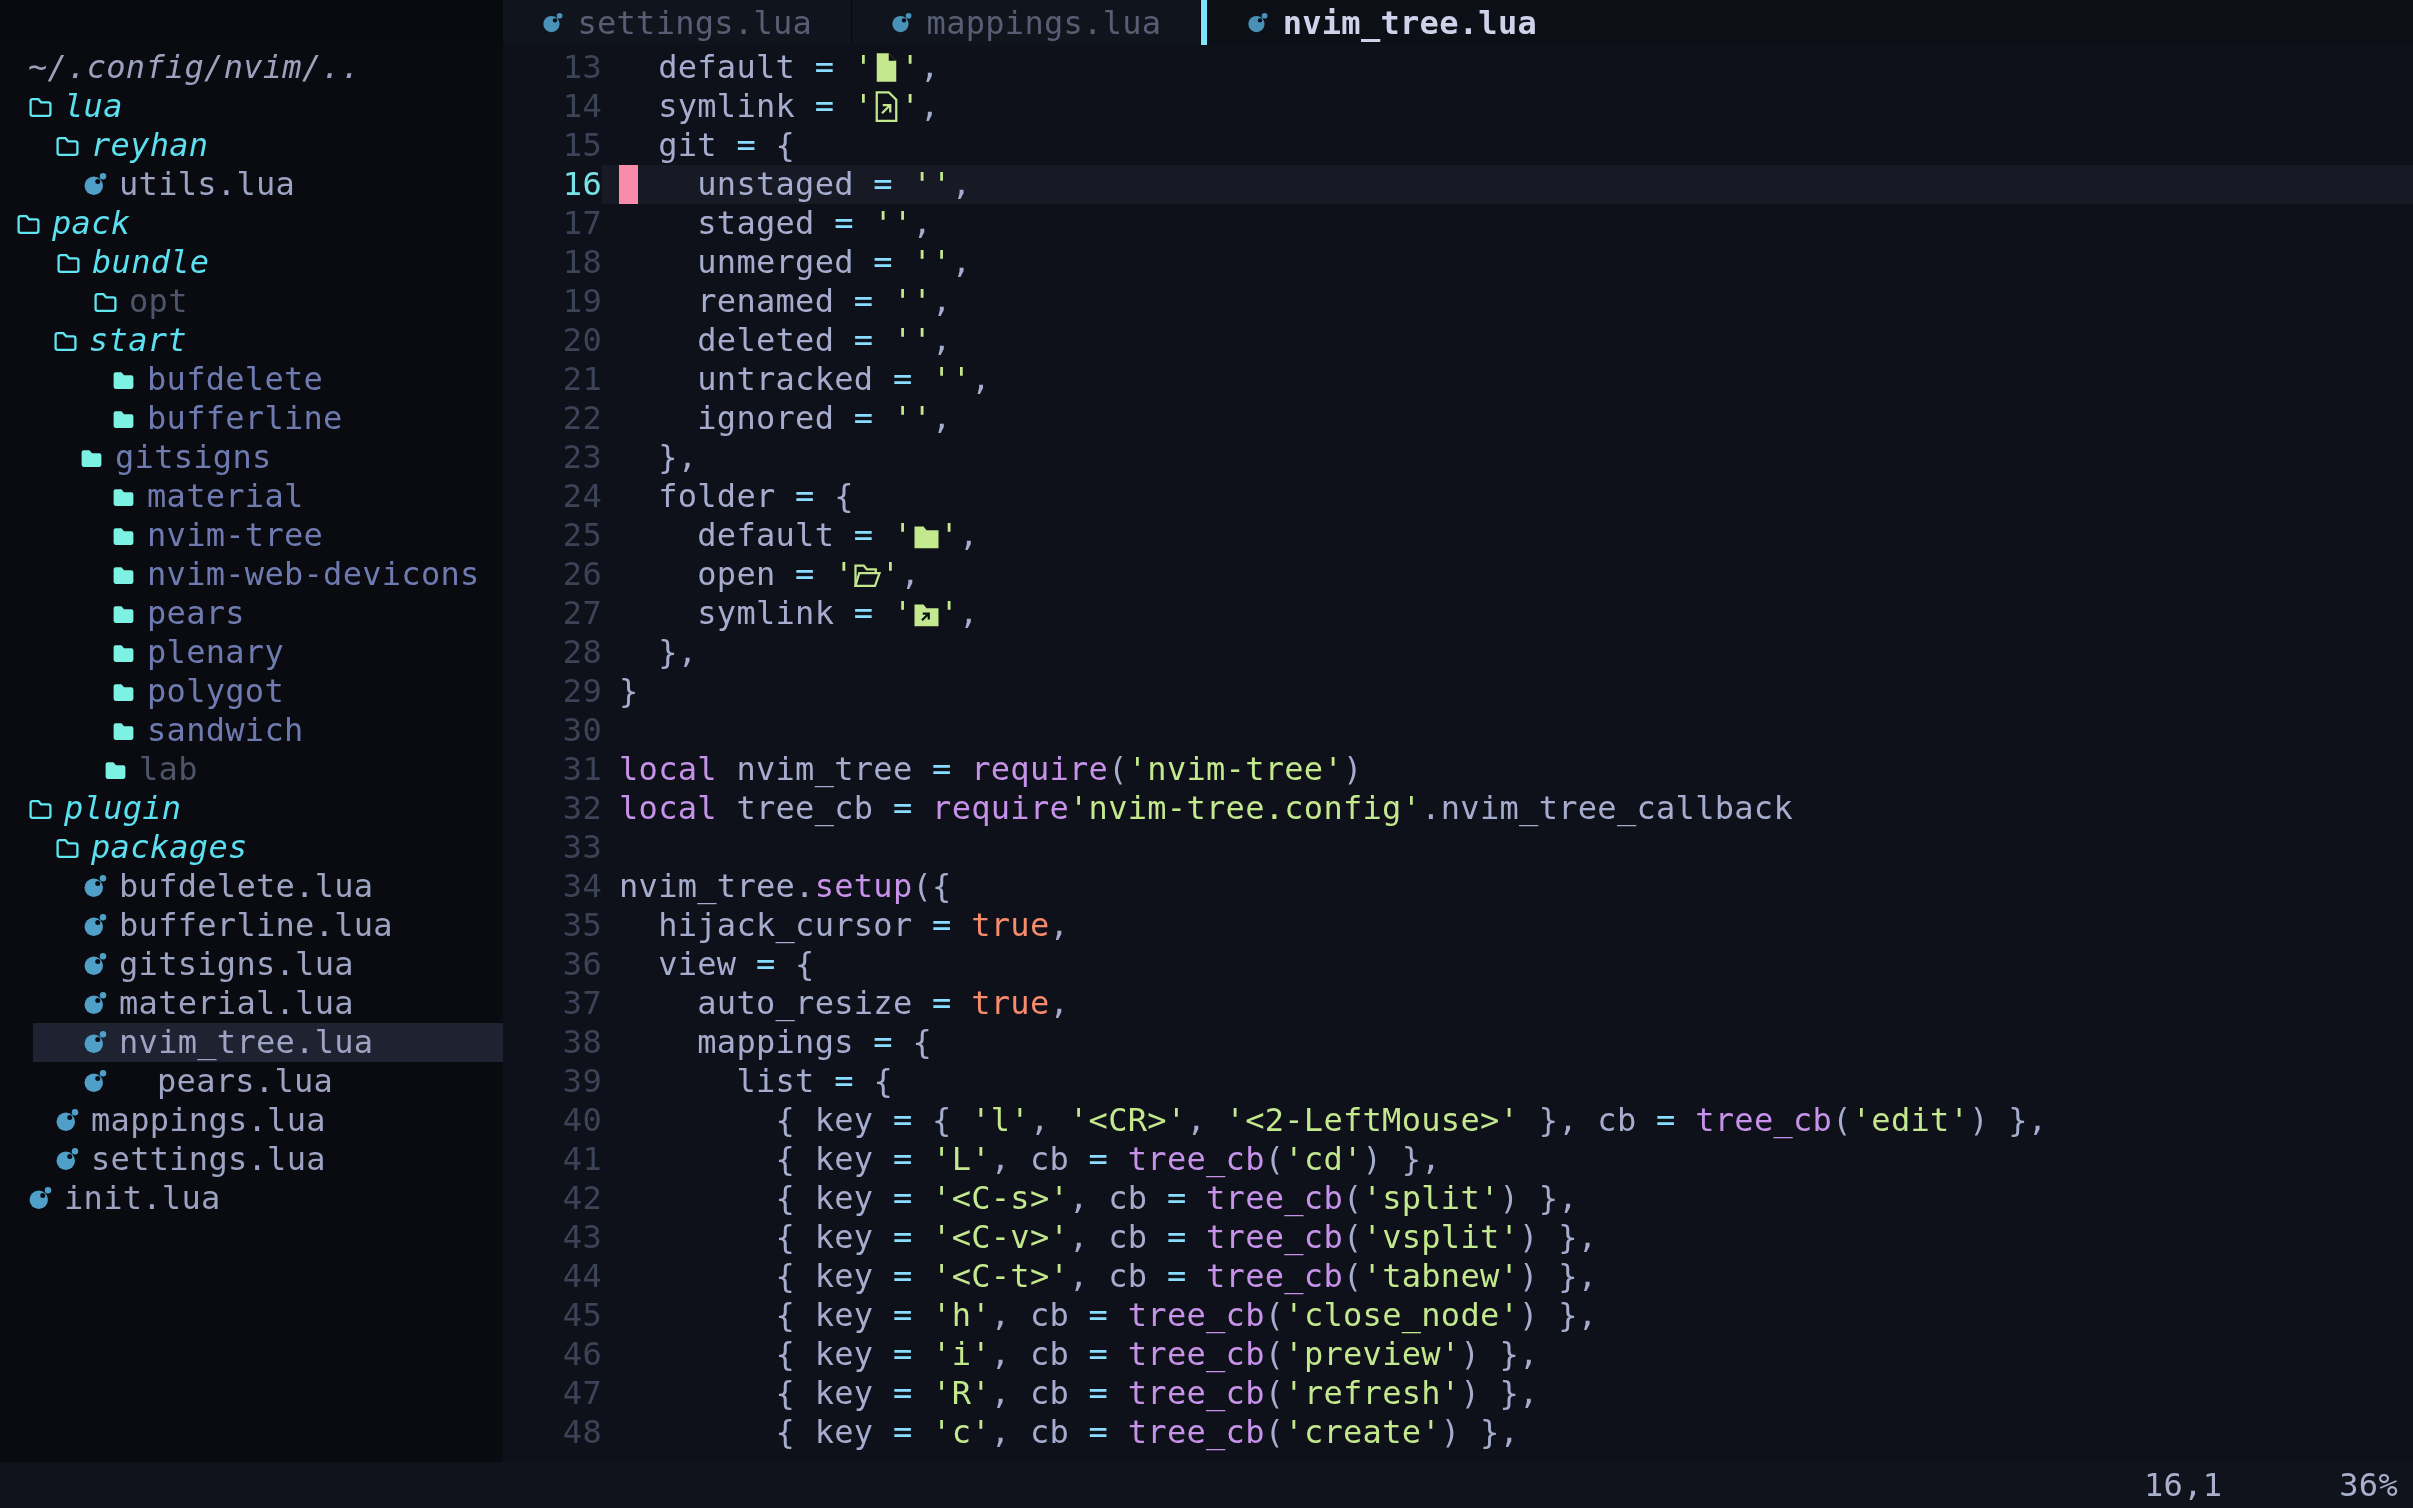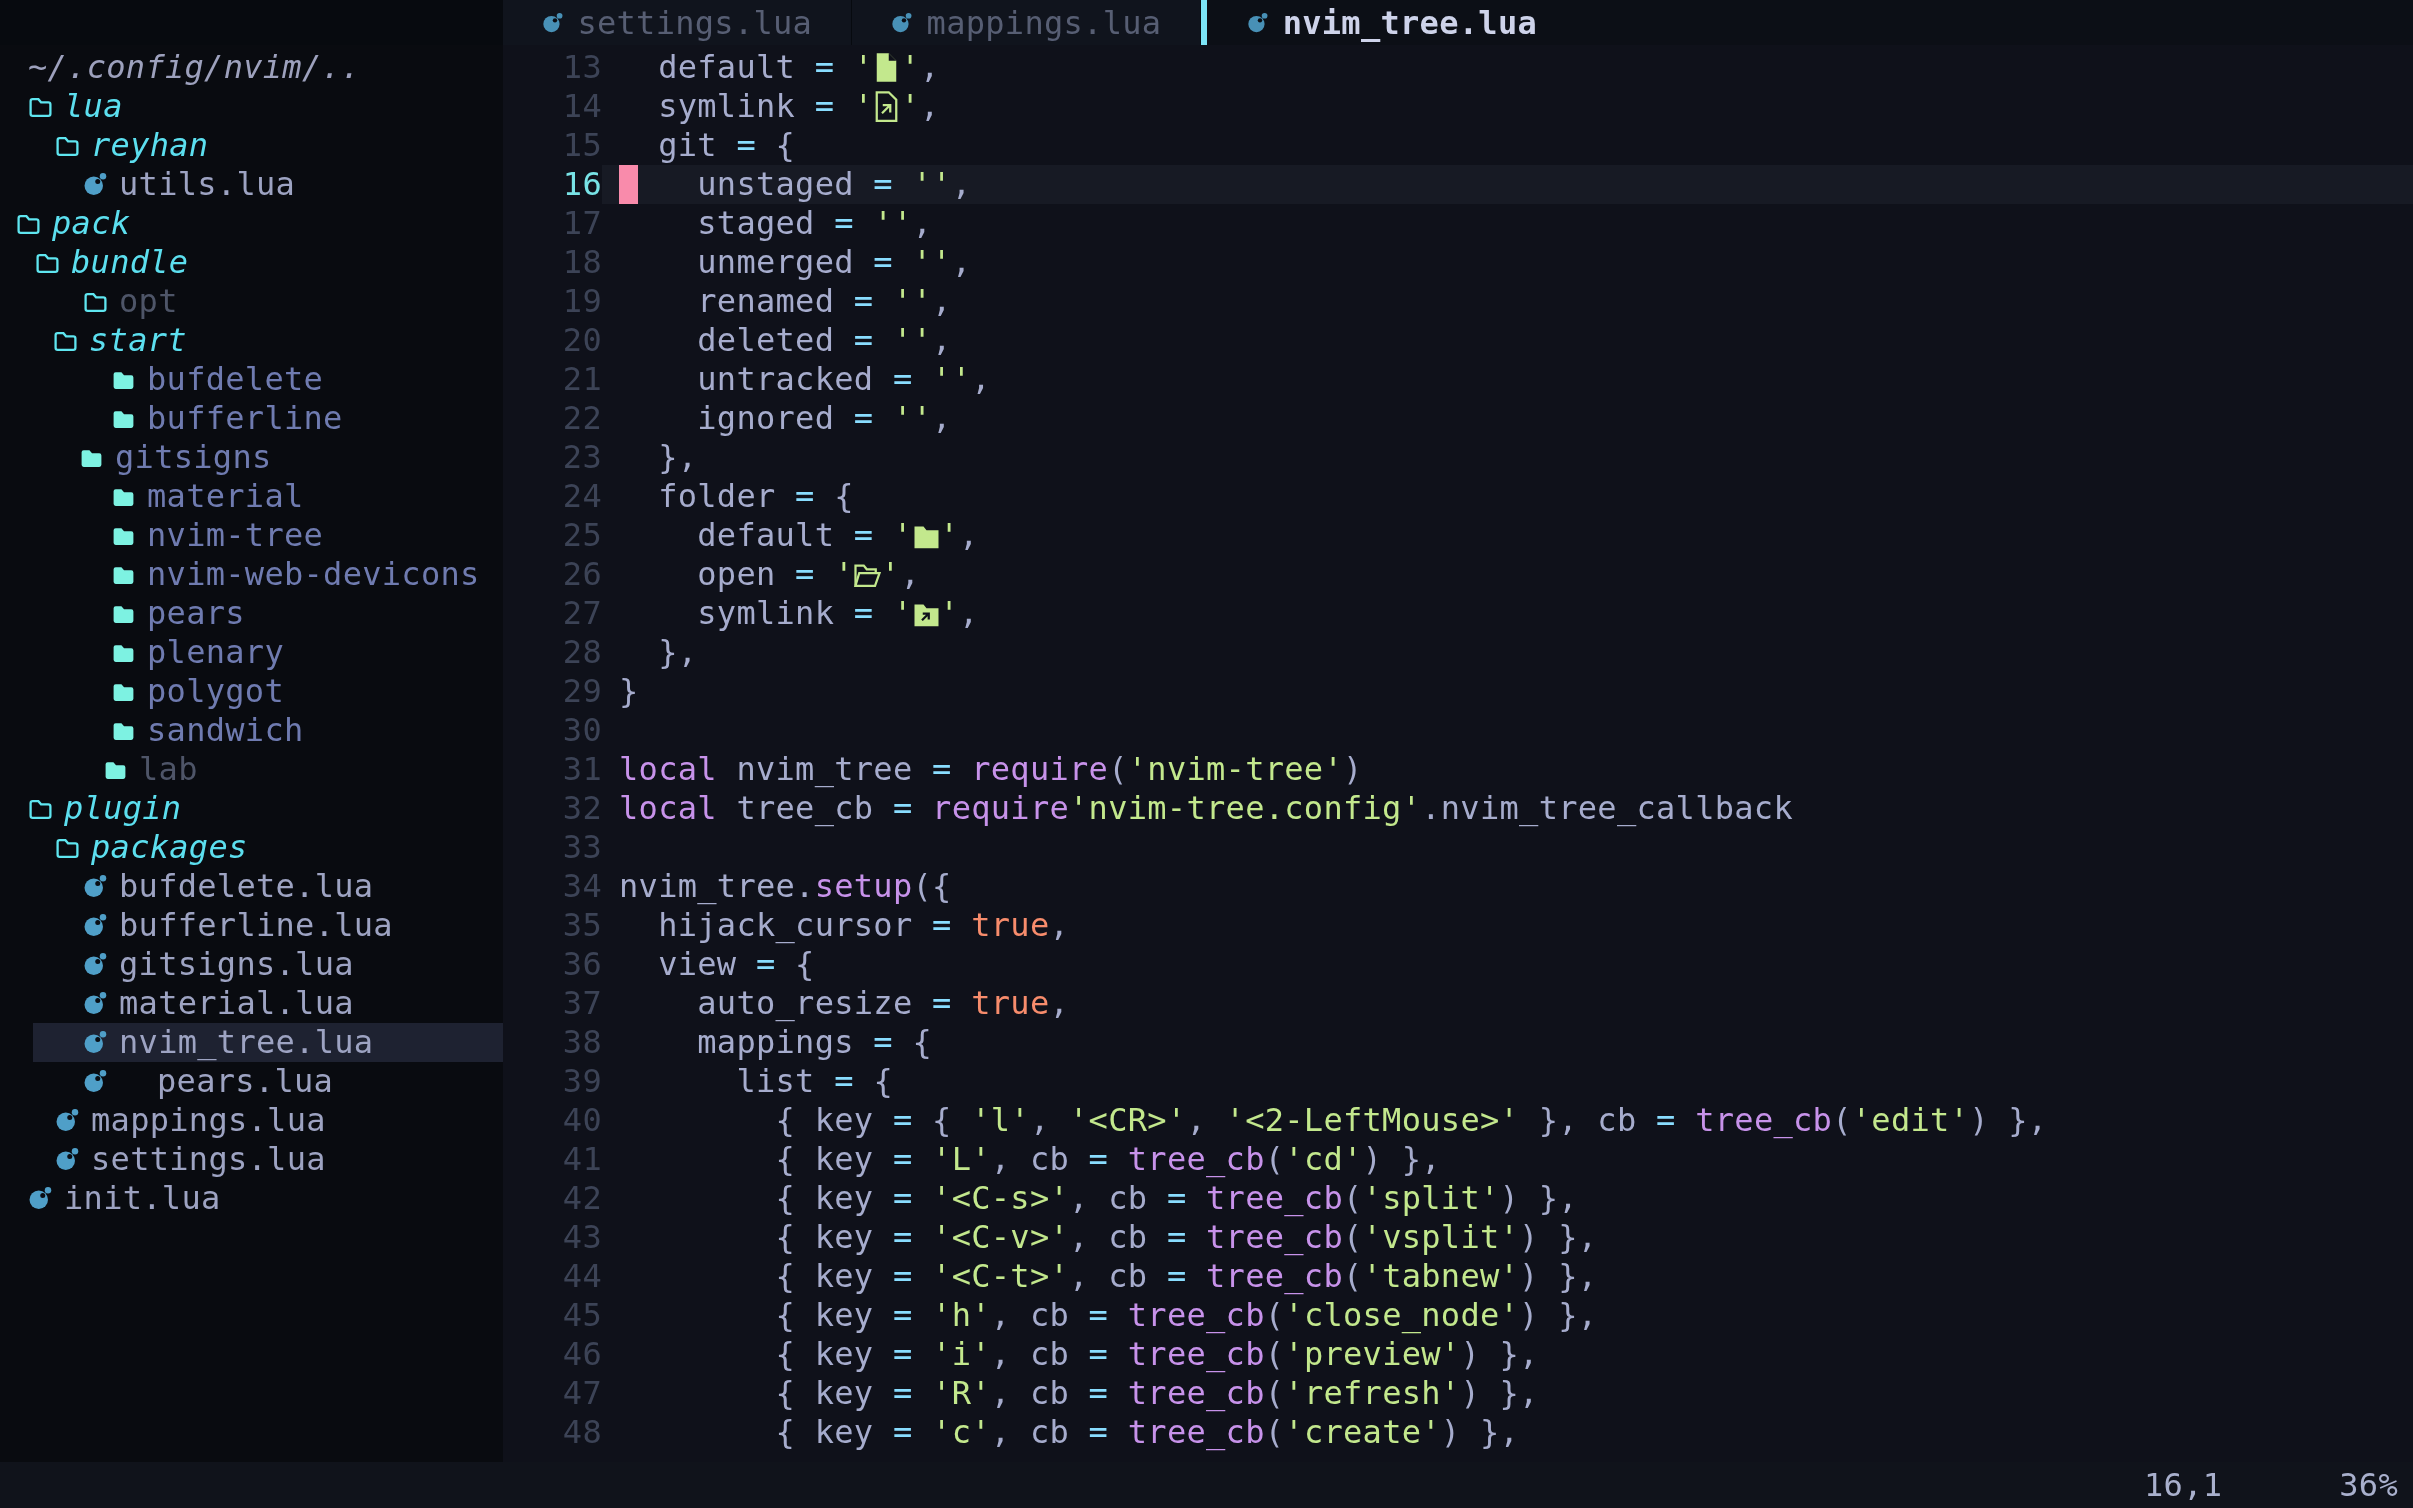--- a/index.html
+++ b/index.html
@@ -132,29 +132,29 @@
       <span>utils.lua</span>
     </div>
     <div class="trow t-dir-open" style="padding-left: 16px;">
       <span class="ticon" style="color:var(--icon-outline)">
         <svg viewBox="0 0 24 24">
           <path d="M2.5 19 V7 q0-2 2-2 h5.5 l2.5 3 h7 q2 0 2 2 v9 q0 2 -2 2 h-15 q-2 0 -2 -2 z" fill="none" stroke="currentColor" stroke-width="2.2"></path>
         </svg>
       </span>
       <span>pack</span>
     </div>
-    <div class="trow t-dir-open" style="padding-left: 35px;">
+    <div class="trow t-dir-open" style="padding-left: 56px;">
       <span class="ticon" style="color:var(--icon-outline)">
         <svg viewBox="0 0 24 24">
           <path d="M2.5 19 V7 q0-2 2-2 h5.5 l2.5 3 h7 q2 0 2 2 v9 q0 2 -2 2 h-15 q-2 0 -2 -2 z" fill="none" stroke="currentColor" stroke-width="2.2"></path>
         </svg>
       </span>
       <span>bundle</span>
     </div>
-    <div class="trow t-dim" style="padding-left: 83px;">
+    <div class="trow t-dim" style="padding-left: 83px; margin-left: 10px;">
       <span class="ticon" style="color:var(--icon-outline)">
         <svg viewBox="0 0 24 24">
           <path d="M2.5 19 V7 q0-2 2-2 h5.5 l2.5 3 h7 q2 0 2 2 v9 q0 2 -2 2 h-15 q-2 0 -2 -2 z" fill="none" stroke="currentColor" stroke-width="2.2"></path>
         </svg>
       </span>
       <span>opt</span>
     </div>
     <div class="trow t-dir-open" style="padding-left: 53px;">
       <span class="ticon" style="color:var(--icon-outline)">
         <svg viewBox="0 0 24 24">

